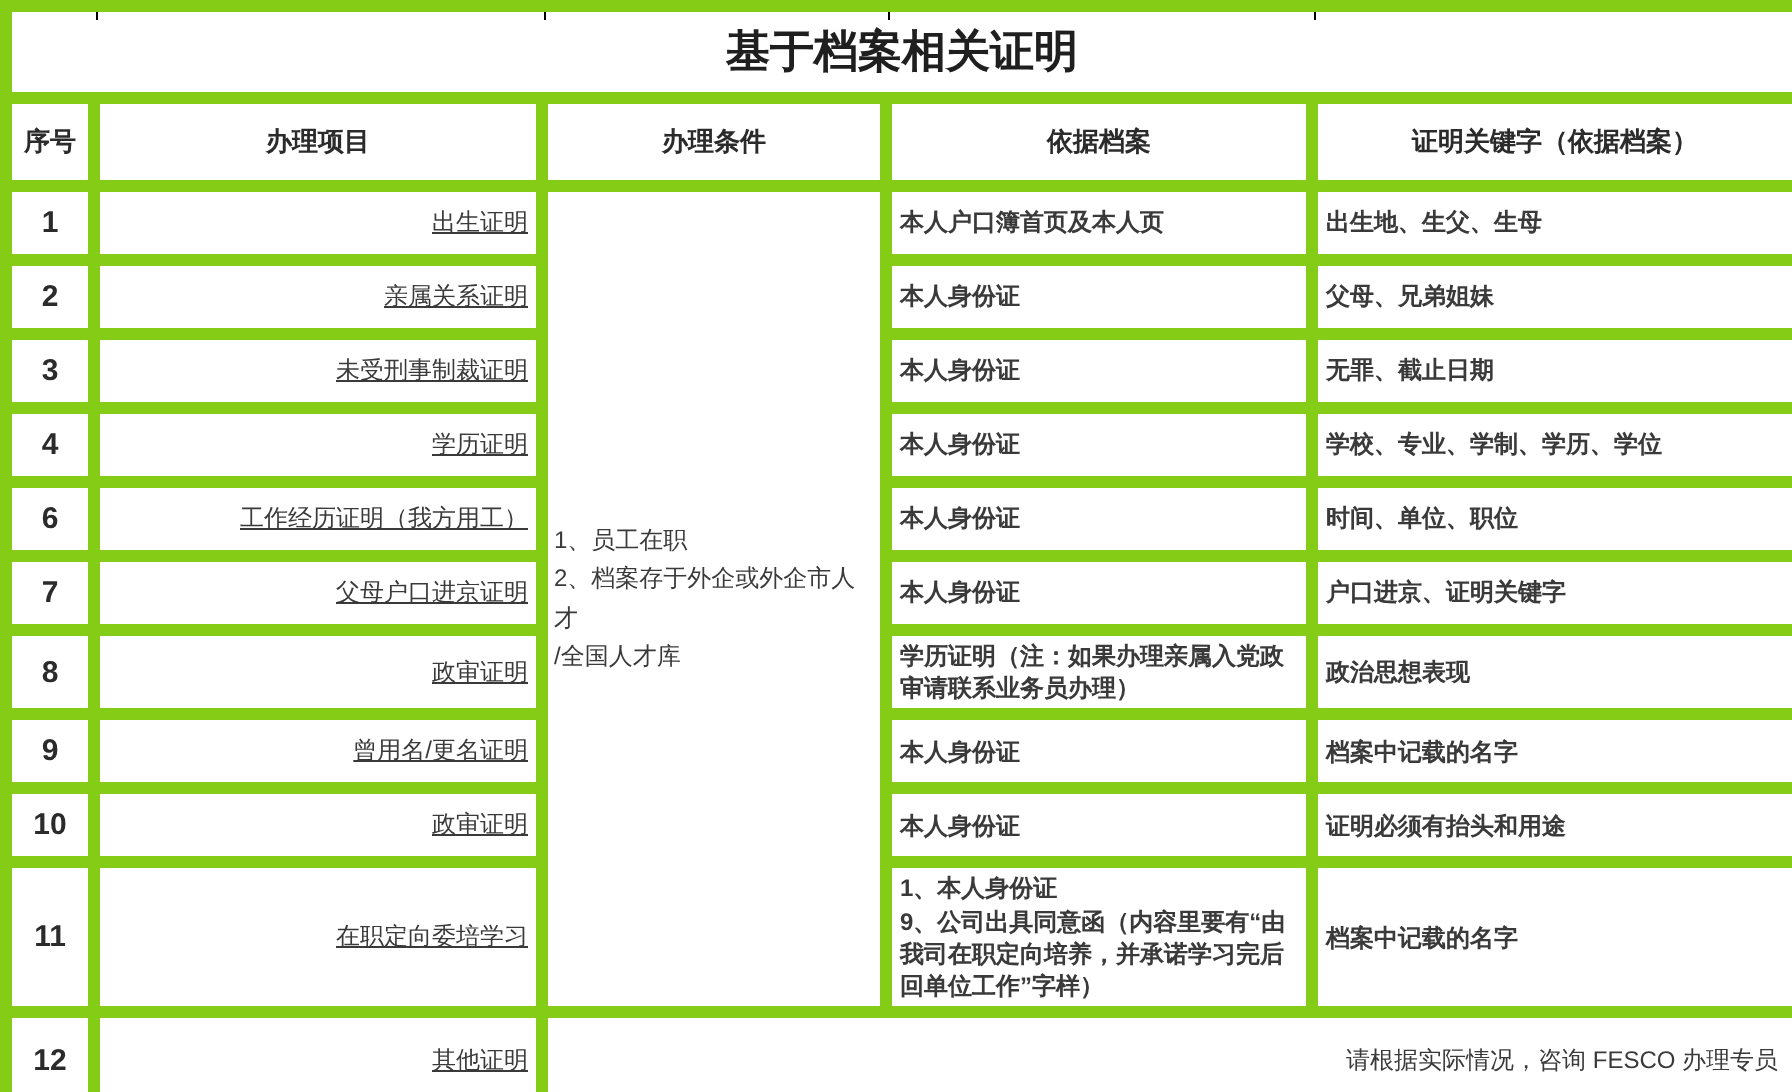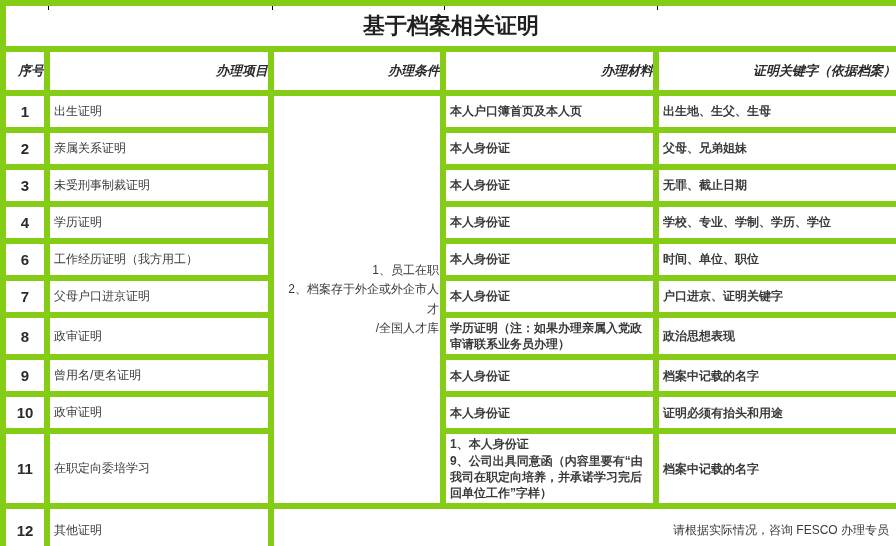--- a/index.html
+++ b/index.html
@@ -34,39 +34,38 @@
   }
   .tick {
     position: absolute;
     top: 0;
     width: 1px;
     height: 4px;
     background: #000;
   }
   tr.header-row th {
     height: 44px;
-    text-align: right;
+    text-align: center;
     font-size: 13px;
     font-weight: bold;
     color: #2b2b2b;
-    font-style: italic;
   }
   tr.data-row { height: 37px; }
   tr.row-tall-8 { height: 40px; }
   tr.row-tall-11 { height: 65px; }
   tr.last-row { height: 49px; }
   td.no-cell {
     text-align: center;
     font-weight: bold;
     font-size: 15px;
     color: #2b2b2b;
   }
-  td.item-cell { text-align: left; padding: 0 4px; }
+  td.item-cell { text-align: right; padding: 0 4px; text-decoration: underline; }
   td.cond-cell {
-    text-align: right;
+    text-align: left;
     vertical-align: middle;
     padding: 2px 1px 2px 3px;
     white-space: pre-line;
     line-height: 1.6;
     letter-spacing: 0;
   }
   td.mat-cell, td.key-cell {
     text-align: left;
     padding: 2px 2px 2px 4px;
     white-space: pre-line;
@@ -94,21 +93,21 @@
       <div class="tick" style="left:266px"></div>
       <div class="tick" style="left:438px"></div>
       <div class="tick" style="left:651px"></div>
     </td>
   </tr>
 
   <tr class="header-row">
     <th>序号</th>
     <th>办理项目</th>
     <th>办理条件</th>
-    <th>办理材料</th>
+    <th>依据档案</th>
     <th>证明关键字（依据档案）</th>
   </tr>
 
   <tr class="data-row">
     <td class="no-cell">1</td>
     <td class="item-cell">出生证明</td>
     <td class="cond-cell" rowspan="10">1、员工在职
 2、档案存于外企或外企市人才
 /全国人才库</td>
     <td class="mat-cell">本人户口簿首页及本人页</td>

